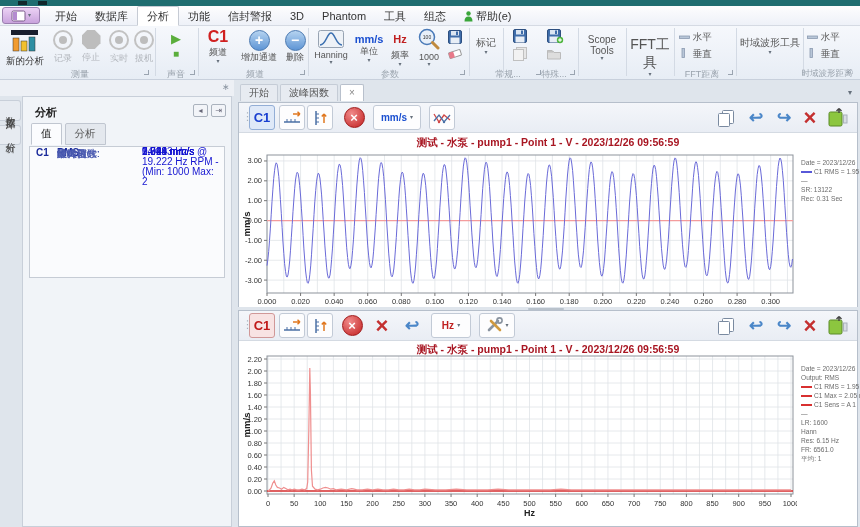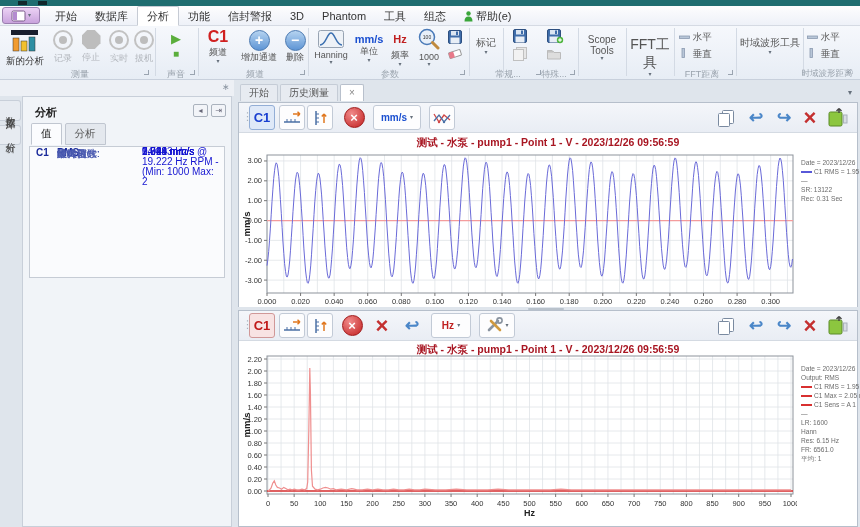--- a/index.html
+++ b/index.html
@@ -399,21 +399,21 @@
 </div>
 
 <div id="doctabs" class="abs">
 
     <div class="dtab">
       <span>开始</span>
 
     </div>
 
     <div class="dtab">
-      <span>历史测量</span>
+      <span>波峰因数</span>
 
     </div>
 
     <div class="dtab on">
       <span class="x">×</span>
     </div>
 
 </div>
 <div class="abs" style="left:848px;top:88px;color:#66707c;font-size:8px;cursor:pointer">▾</div>
 

